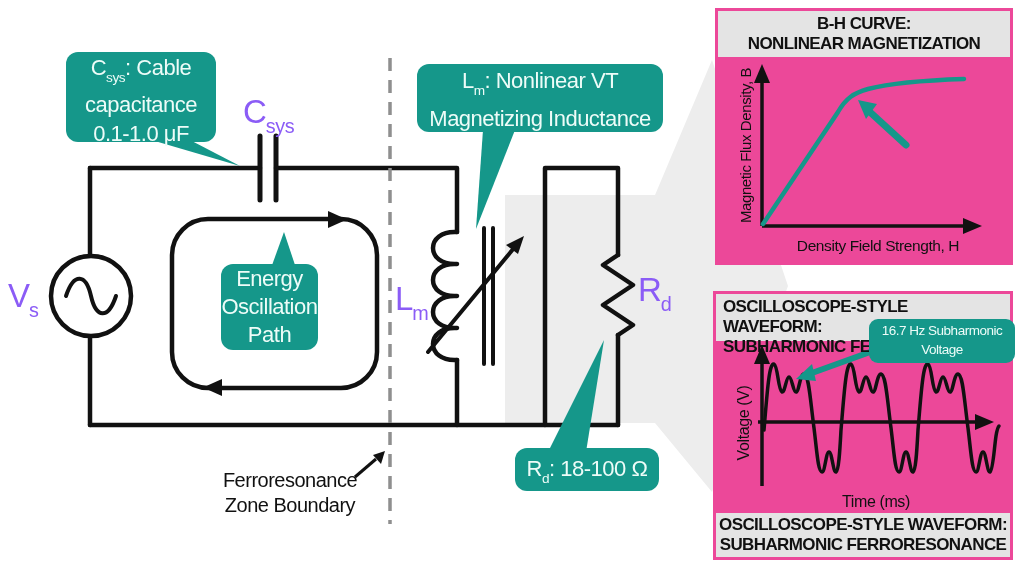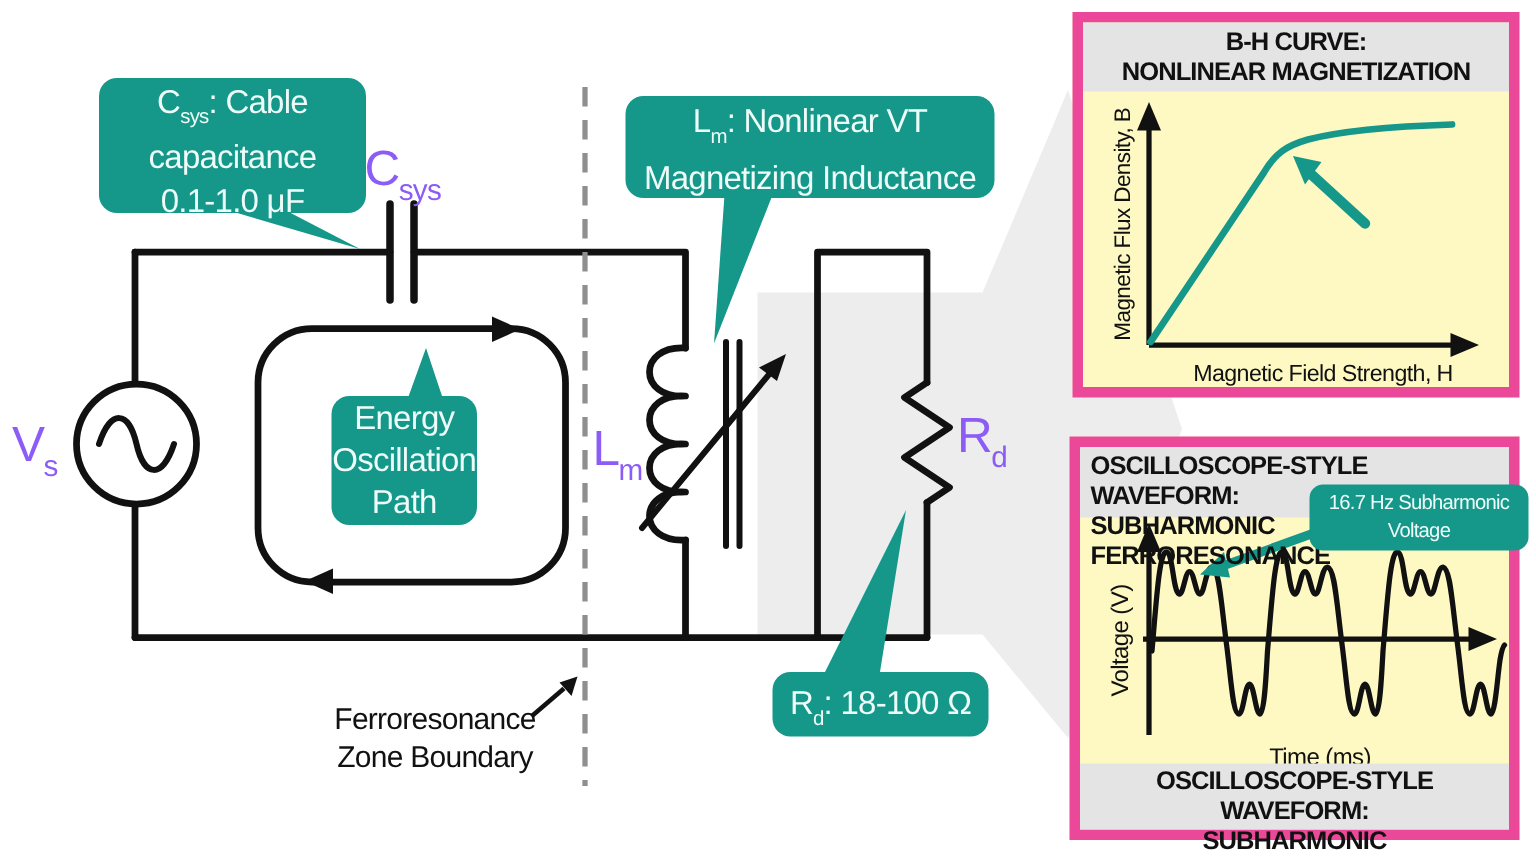--- a/index.html
+++ b/index.html
@@ -14,21 +14,21 @@
   .clabel { position:absolute; font-size:33px; letter-spacing:-1px; color:#8b5cf6; }
   .clabel sub { font-size:0.6em; position:relative; bottom:-0.12em; letter-spacing:-0.5px; }
   
   .callout {
     position:absolute; background:var(--teal); color:#edfcf8;
     border-radius:12px; text-align:center; white-space:pre-line;
     letter-spacing:-0.5px;
   }
   .callout sub { font-size:0.62em; position:relative; bottom:-0.1em; }
   
-  .panel { position:absolute; background:#fef9c3; border:7px solid #ec4899; box-sizing:border-box; }
+  .panel { position:absolute; background:#ec4899; border:3px solid #ec4899; box-sizing:border-box; }
   .panel-header {
     position:absolute; left:0; right:0; top:0; background:#e4e4e4;
     font-weight:700; font-size:17px; line-height:20px; letter-spacing:-0.6px;
     white-space:pre-line; padding-top:3px;
   }
   .panel-footer {
     position:absolute; left:0; right:0; bottom:0; background:#e4e4e4;
     font-weight:700; font-size:17px; line-height:20px; letter-spacing:-0.6px;
     white-space:pre-line; text-align:center; padding-top:2px; height:42px;
   }
@@ -94,21 +94,21 @@
 
   <div class="clabel" style="left:243px; top:93px;"><span>C</span><sub>sys</sub></div>
 
   <div class="clabel" style="left:395px; top:280px;"><span>L</span><sub>m</sub></div>
 
   <div class="clabel" style="left:638px; top:271px;"><span>R</span><sub>d</sub></div>
 
   <div class="abs pre" style="left:214px; top:468px; width:152px; font-size:20px; line-height:25px; text-align:center; letter-spacing:-0.5px;">Ferroresonance
 Zone Boundary</div>
 
-  <div class="callout" style="left:66px; top:52px; width:178px; height:89px; font-size:22px; line-height:29px; padding-top:1px;"><span>C</span><sub>sys</sub><span class="pre">: Cable
+  <div class="callout" style="left:66px; top:52px; width:150px; height:89px; font-size:22px; line-height:29px; padding-top:1px;"><span>C</span><sub>sys</sub><span class="pre">: Cable
 capacitance
 0.1-1.0 μF</span></div>
 
   <div class="callout" style="left:417px; top:64px; width:246px; height:66px; font-size:22px; line-height:30px; padding-top:2px;"><span>L</span><sub>m</sub><span class="pre">: Nonlinear VT
 Magnetizing Inductance</span></div>
 
   <div class="callout" style="left:221px; top:264px; width:97px; height:85px; font-size:22px; line-height:28px; padding-top:1px;">Energy
 Oscillation
 Path</div>
 
@@ -123,21 +123,21 @@
       <polygon fill="#111" points="982,226 963,218 963,234"></polygon>
 
       <path fill="none" stroke="#15978a" stroke-width="4.5" stroke-linecap="round" d="M763,224 L838,112 C846,98 854,93 868,89 C895,82 932,80 964,79"></path>
 
       <path d="M906,145 L871,113" stroke="#15978a" stroke-width="7" stroke-linecap="round"></path>
       <polygon fill="#15978a" points="858,100 877,104 866,119"></polygon>
     </svg>
     <div class="panel-header" style="height:43px; text-align:center;">B-H CURVE:
 NONLINEAR MAGNETIZATION</div>
     <div class="axis-label vlabel" style="left:-73px; top:126px; width:200px; font-size:15px;">Magnetic Flux Density, B</div>
-    <div class="axis-label" style="left:40px; top:226px; width:240px;">Magnetic Field Strength, H</div>
+    <div class="axis-label" style="left:40px; top:226px; width:240px;">Density Field Strength, H</div>
   </div>
 
   <div class="panel" style="left:713px; top:291px; width:300px; height:269px;">
     <svg width="294" height="263" viewBox="716 294 294 263" style="position:absolute;left:0;top:0">
 
       <path d="M762,360 V486" stroke="#111" stroke-width="3.5"></path>
       <polygon fill="#111" points="762,345 754,364 770,364"></polygon>
       <path d="M758,422 H978" stroke="#111" stroke-width="3.5"></path>
       <polygon fill="#111" points="994,422 975,414 975,430"></polygon>
 

